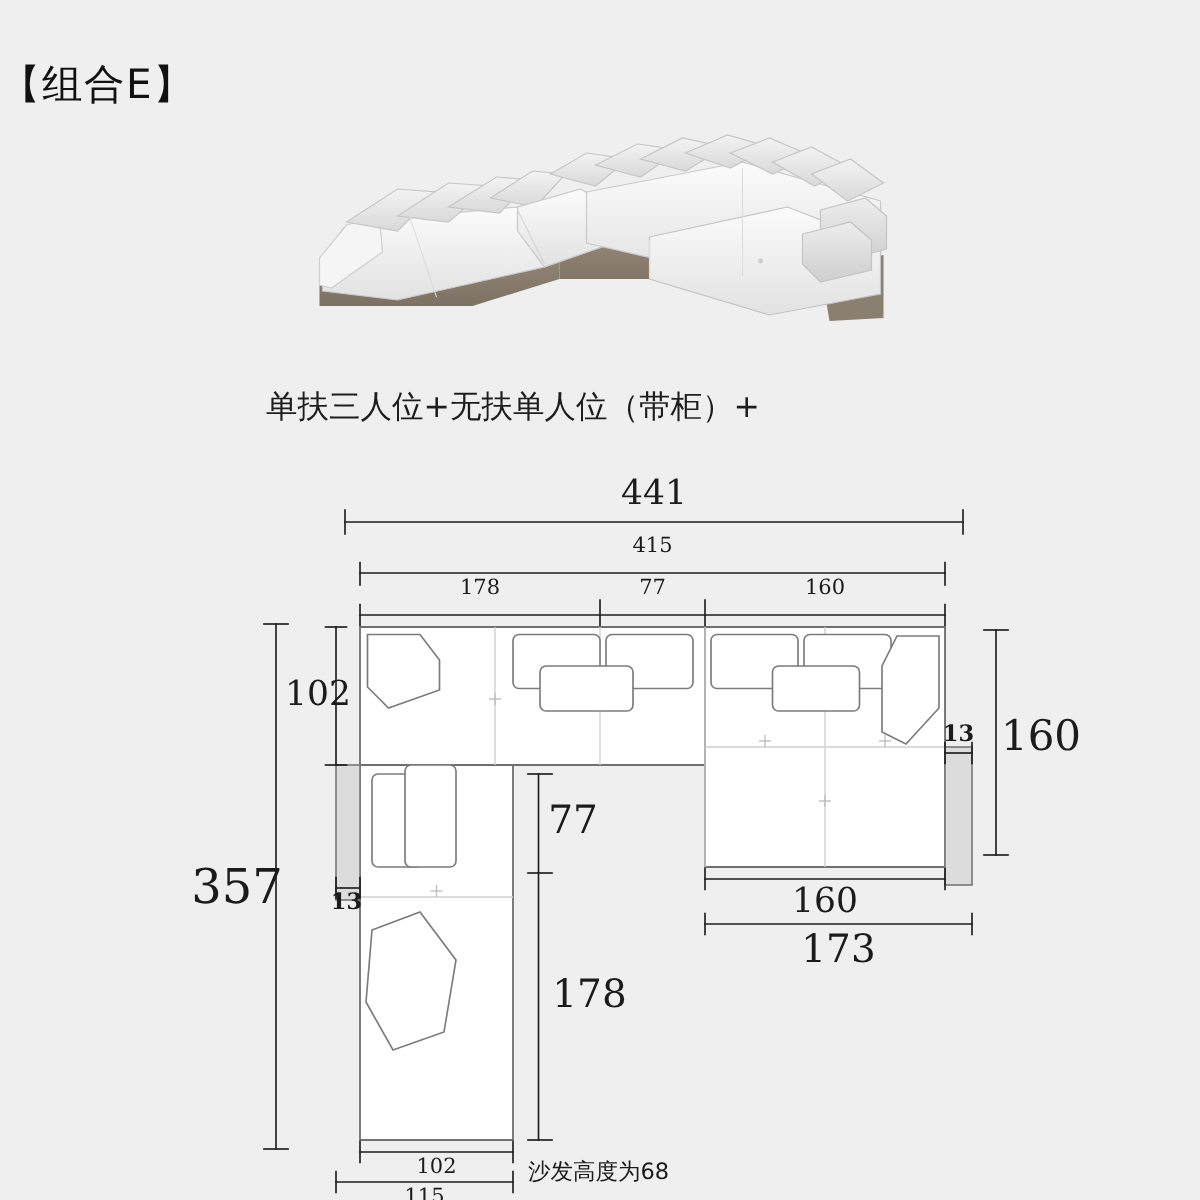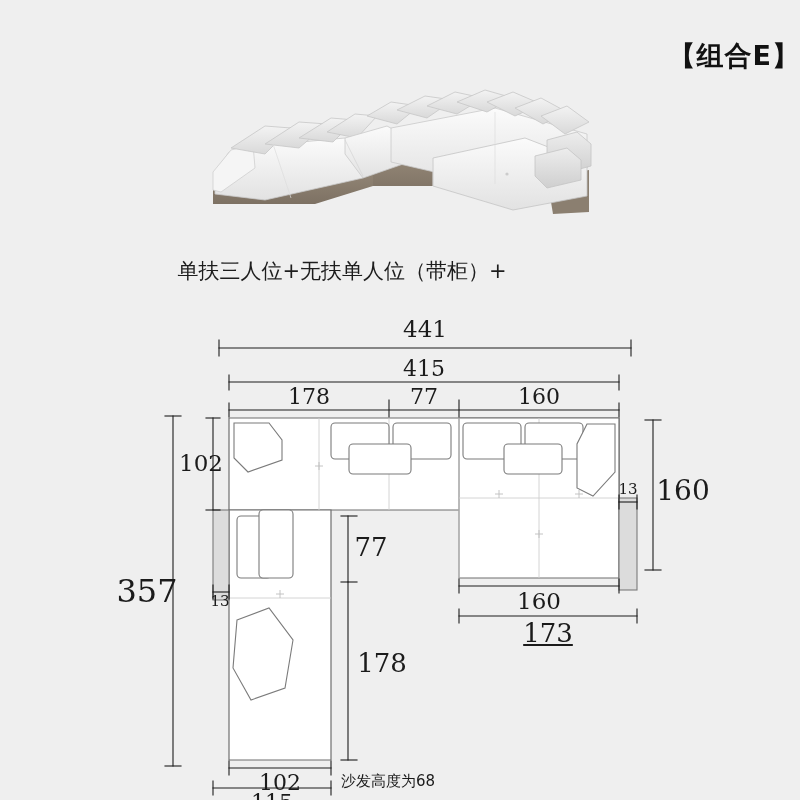--- a/index.html
+++ b/index.html
@@ -19,23 +19,23 @@
     position: absolute;
     left: 0; top: 0;
     width: 800px; height: 800px;
   }
   .abs { position: absolute; }
 
   
   #title {
     left: 0; top: 38px;
     width: 800px;
-    text-align: right;
+    text-align: left;
     font-size: 27px;
-    font-weight: 700;
+    font-weight: 400;
     letter-spacing: 1px;
     color: #111;
     font-family: "DejaVu Sans", "Liberation Sans", sans-serif;
   }
 
   
   #desc {
     left: 0; top: 256px;
     width: 684px;
     text-align: center;
@@ -47,33 +47,33 @@
   #desc .dline { display: block; }
 
   
   #photo {
     left: 195px; top: 82px;
     width: 410px; height: 145px;
   }
 
   
   #plan {
-    left: 1px; top: 320px;
+    left: 12px; top: 320px;
     width: 760px; height: 480px;
   }
 
   
   .dim {
     font-family: "DejaVu Serif", "Liberation Serif", serif;
     color: #1b1b1b;
     white-space: nowrap;
   }
   .dim-lg { font-size: 23px; }
-  .dim-md { font-size: 22px; }
-  .dim-sm { font-size: 15px; }
+  .dim-md { font-size: 14px; }
+  .dim-sm { font-size: 15px; font-weight: bold; }
   .note {
     font-family: "DejaVu Sans", "Liberation Sans", sans-serif;
     font-size: 15px;
     color: #1a1a1a;
     white-space: nowrap;
   }
   .ctr { transform: translateX(-50%); text-align: center; }
 </style>
 </head>
 <body>
@@ -294,21 +294,21 @@
     <div class="abs dim ctr" style="left:370px; top:212px; font-size:26px;">77</div>
 
     <div class="abs dim ctr" style="left:381px; top:328px; font-size:26px;">178</div>
 
     <div class="abs dim ctr" style="left:682px; top:154px; font-size:28px;">160</div>
 
     <div class="abs dim dim-sm ctr" style="left:627px; top:160px;">13</div>
 
     <div class="abs dim dim-lg ctr" style="left:538px; top:268px;">160</div>
 
-    <div class="abs dim ctr" style="left:547px; top:298px; font-size:26px;text-decoration:underline;">173</div>
+    <div class="abs dim ctr" style="left:547px; top:298px; font-size:26px;">173</div>
 
     <div class="abs dim dim-md ctr" style="left:279px; top:450px;">102</div>
 
     <div class="abs dim dim-md ctr" style="left:271px; top:470px;">115</div>
 
     <div class="abs note" style="left:340px; top:452px;">沙发高度为68</div>
   </div>
 
 </div>
 

